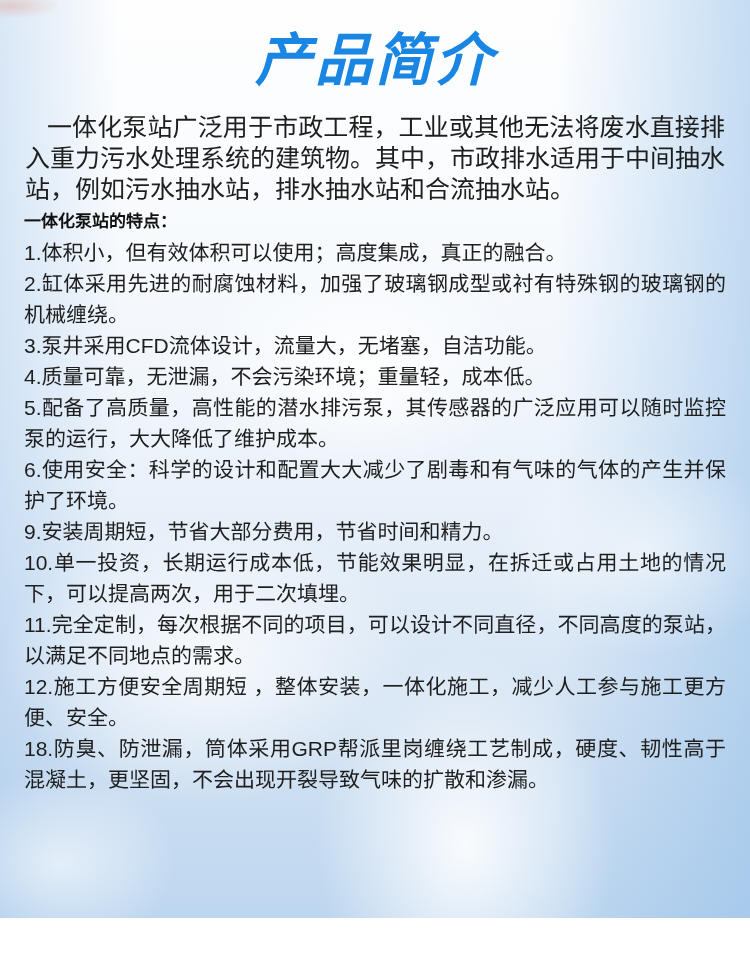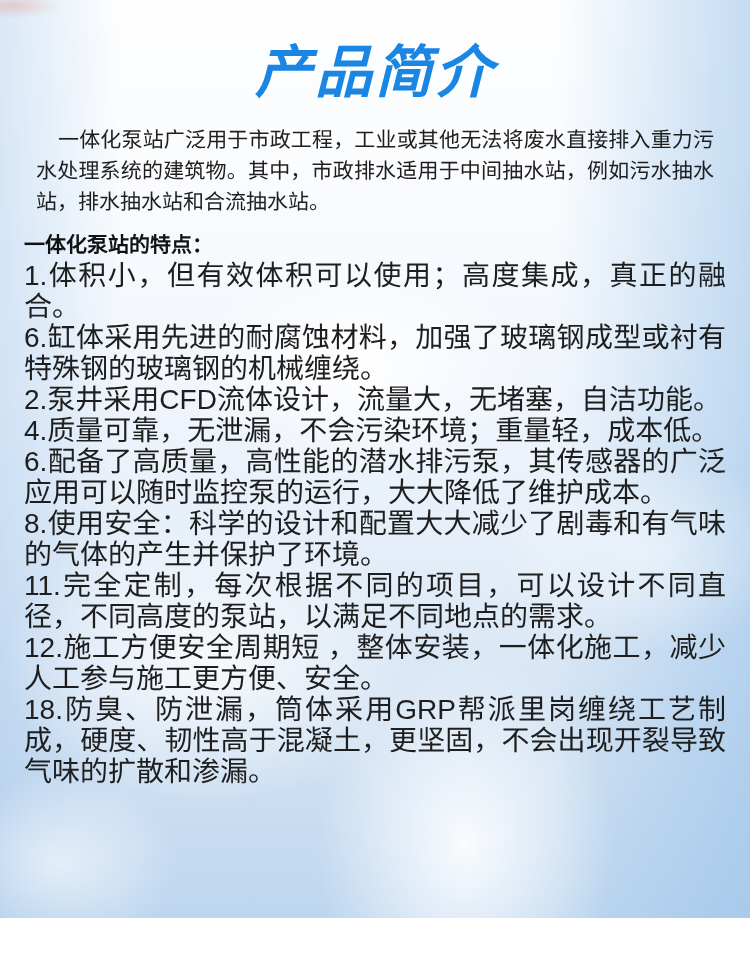--- a/index.html
+++ b/index.html
@@ -25,69 +25,71 @@
       radial-gradient(ellipse 220px 160px at 86% 60%, rgba(255,255,255,0.55), rgba(255,255,255,0) 65%),
       radial-gradient(ellipse 180px 140px at 8% 94%, rgba(255,255,255,0.6), rgba(255,255,255,0) 65%),
       linear-gradient(90deg, rgba(158,195,233,0.38) 0%, rgba(255,255,255,0) 16%, rgba(255,255,255,0) 74%, rgba(150,192,232,0.55) 100%),
       linear-gradient(180deg, #fefefe 0%, #fafcfe 18%, #f1f6fc 42%, #e3edf8 62%, #d2e2f3 80%, #bdd6ef 100%);
   }
   .content {
     position: absolute;
     top: 0; left: 0;
     width: 750px;
     box-sizing: border-box;
-    padding: 12px 24px;
+    padding: 0 24px;
   }
   .page-title {
     margin: 26px 0 18px 0;
     text-align: center;
     font-size: 57px;
     line-height: 68px;
     font-weight: 900;
     font-style: italic;
     letter-spacing: 3px;
     color: #1a86e3; 
   }
   .intro {
-    margin: 12px;
-    font-size: 21px;
+    margin: 1px;
+    font-size: 25px;
     line-height: 31px;
     color: #1e1e1e;
     text-indent: 22px;
     text-align: justify;
   }
   .features-heading {
     margin: 0;
-    font-size: 21px;
+    font-size: 17px;
     line-height: 31px;
     font-weight: bold;
     color: #111111;
   }
   .feature {
     margin: 0;
-    font-size: 28px;
+    font-size: 21px;
     line-height: 31px;
     color: #1e1e1e;
     text-align: justify;
   }
 </style>
 </head>
 <body>
 
 <div class="sky"></div>
 
 <div class="content">
   <h1 class="page-title" style="color: rgb(26, 134, 227);">产品简介</h1>
 
   <p class="intro">一体化泵站广泛用于市政工程，工业或其他无法将废水直接排入重力污水处理系统的建筑物。其中，市政排水适用于中间抽水站，例如污水抽水站，排水抽水站和合流抽水站。</p>
 
   <p class="features-heading">一体化泵站的特点：</p>
 
   <p class="feature">1.体积小，但有效体积可以使用；高度集成，真正的融合。</p>
-  <p class="feature">6.缸体采用先进的耐腐蚀材料，加强了玻璃钢成型或衬有特殊钢的玻璃钢的机械缠绕。</p>
-  <p class="feature">2.泵井采用CFD流体设计，流量大，无堵塞，自洁功能。</p>
+  <p class="feature">2.缸体采用先进的耐腐蚀材料，加强了玻璃钢成型或衬有特殊钢的玻璃钢的机械缠绕。</p>
+  <p class="feature">3.泵井采用CFD流体设计，流量大，无堵塞，自洁功能。</p>
   <p class="feature">4.质量可靠，无泄漏，不会污染环境；重量轻，成本低。</p>
-  <p class="feature">6.配备了高质量，高性能的潜水排污泵，其传感器的广泛应用可以随时监控泵的运行，大大降低了维护成本。</p>
-  <p class="feature">8.使用安全：科学的设计和配置大大减少了剧毒和有气味的气体的产生并保护了环境。</p>
+  <p class="feature">5.配备了高质量，高性能的潜水排污泵，其传感器的广泛应用可以随时监控泵的运行，大大降低了维护成本。</p>
+  <p class="feature">6.使用安全：科学的设计和配置大大减少了剧毒和有气味的气体的产生并保护了环境。</p>
+  <p class="feature">9.安装周期短，节省大部分费用，节省时间和精力。</p>
+  <p class="feature">10.单一投资，长期运行成本低，节能效果明显，在拆迁或占用土地的情况下，可以提高两次，用于二次填埋。</p>
   <p class="feature">11.完全定制，每次根据不同的项目，可以设计不同直径，不同高度的泵站，以满足不同地点的需求。</p>
   <p class="feature">12.施工方便安全周期短 ，整体安装，一体化施工，减少人工参与施工更方便、安全。</p>
   <p class="feature">18.防臭、防泄漏，筒体采用GRP帮派里岗缠绕工艺制成，硬度、韧性高于混凝土，更坚固，不会出现开裂导致气味的扩散和渗漏。</p>
 </div>
 
 </body></html>

